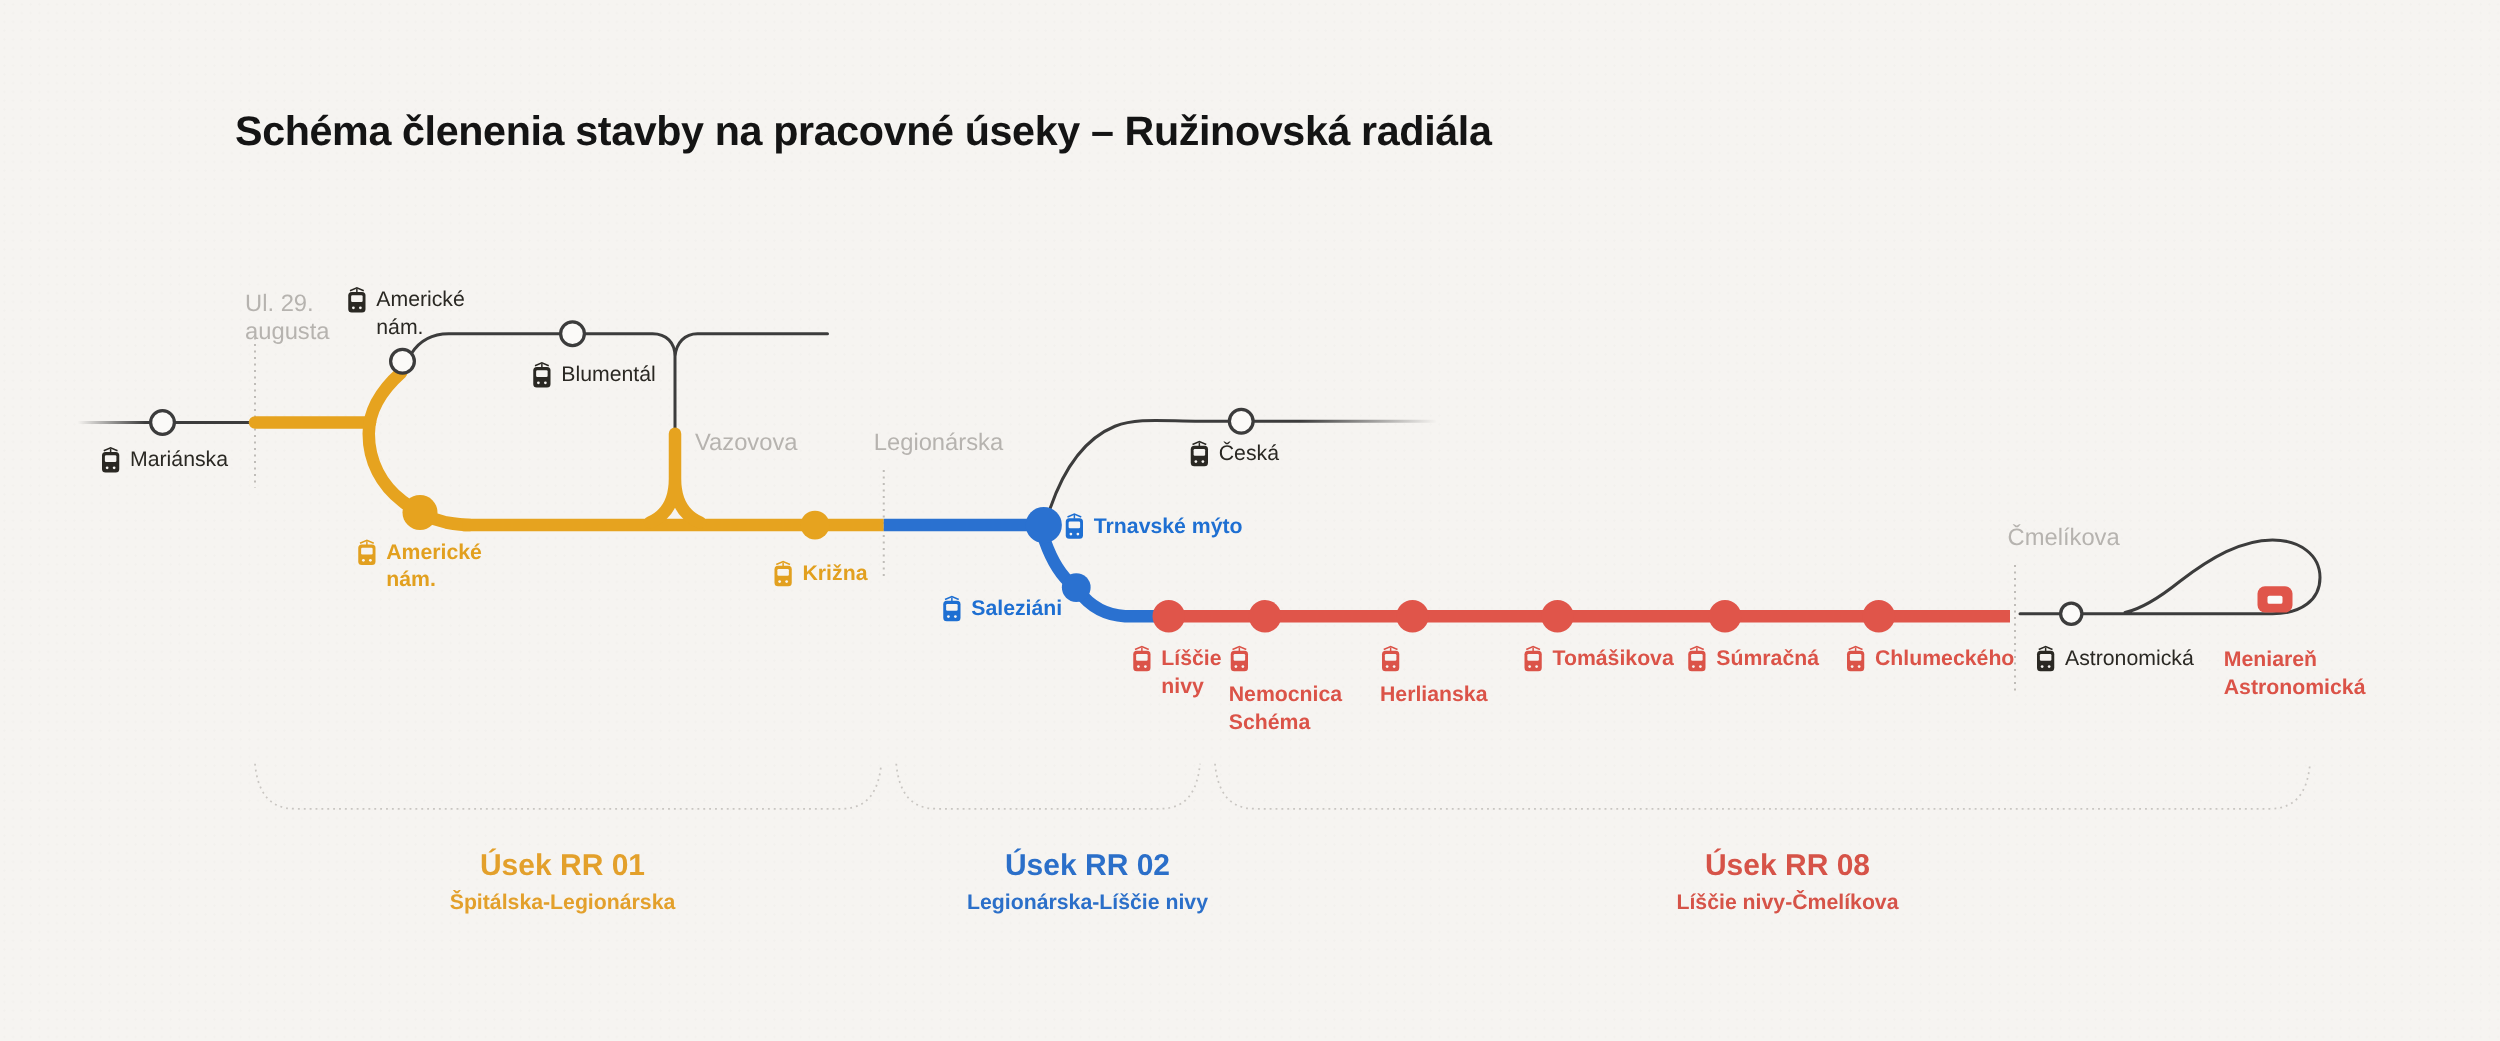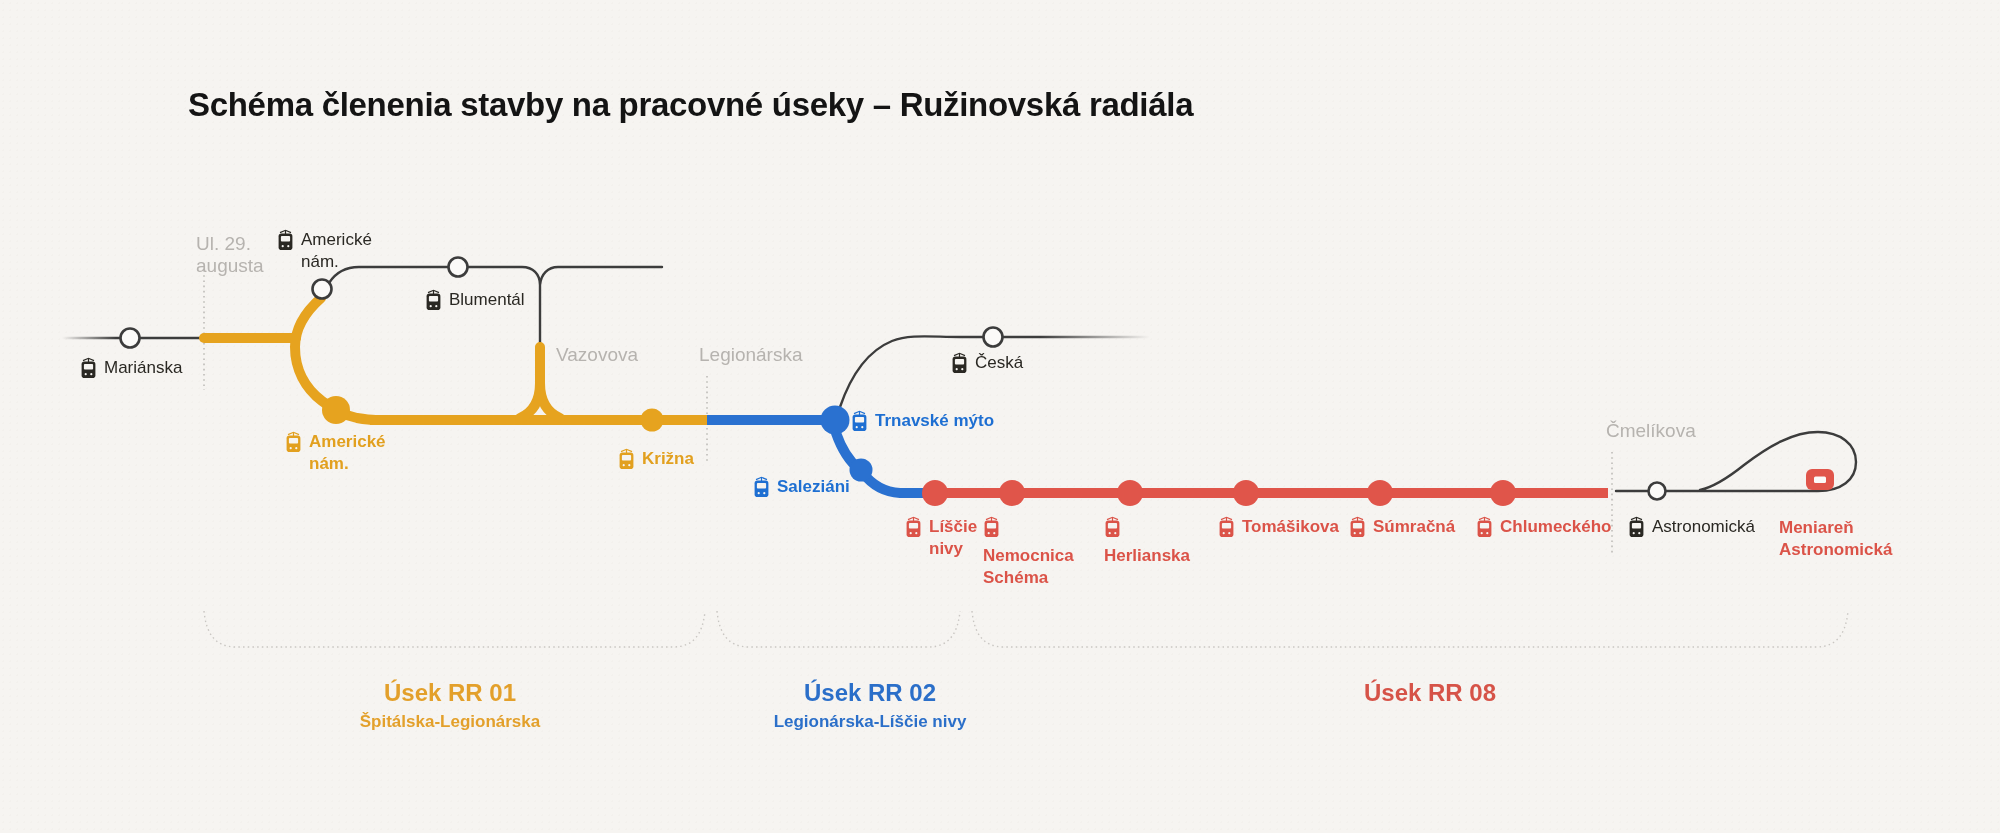--- a/index.html
+++ b/index.html
@@ -233,15 +233,16 @@
   <div class="sec sec1" style="left:450px;">
     <div class="sec-title">Úsek RR 01</div>
     <div class="sec-sub">Špitálska-Legionárska</div>
   </div>
   <div class="sec sec2" style="left:870px;">
     <div class="sec-title">Úsek RR 02</div>
     <div class="sec-sub">Legionárska-Líščie nivy</div>
   </div>
   <div class="sec sec3" style="left:1430px;">
     <div class="sec-title">Úsek RR 08</div>
+    <div class="sec-sub">Líščie nivy-Čmelíkova</div>
   </div>
 
 </div>
 
 </body></html>

